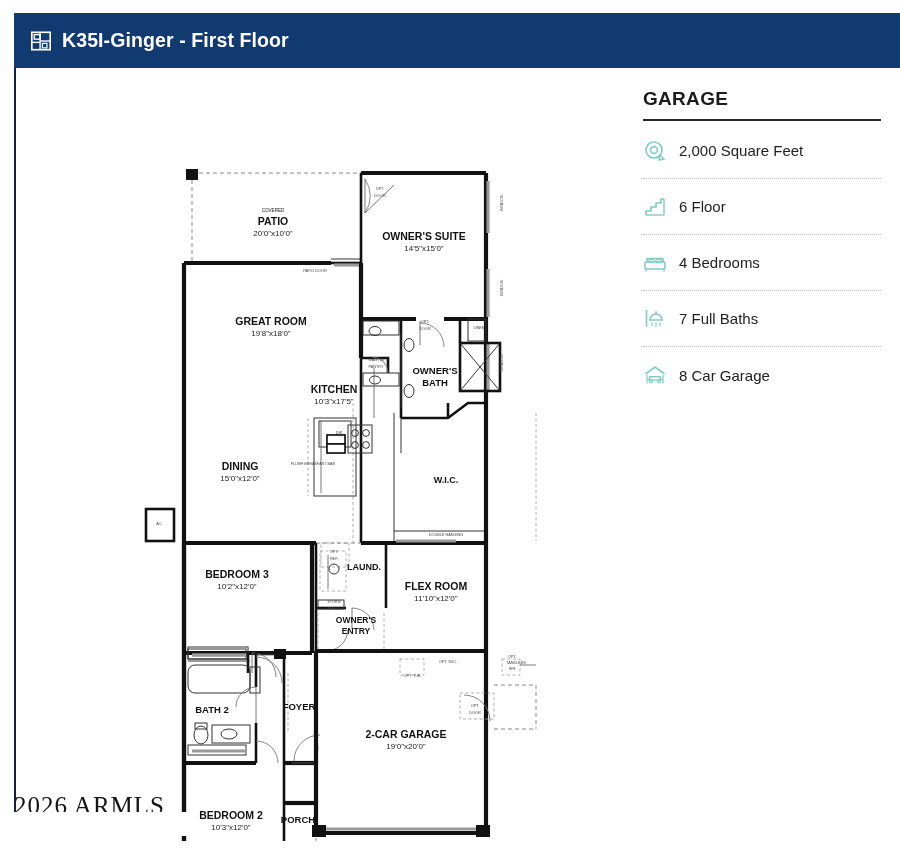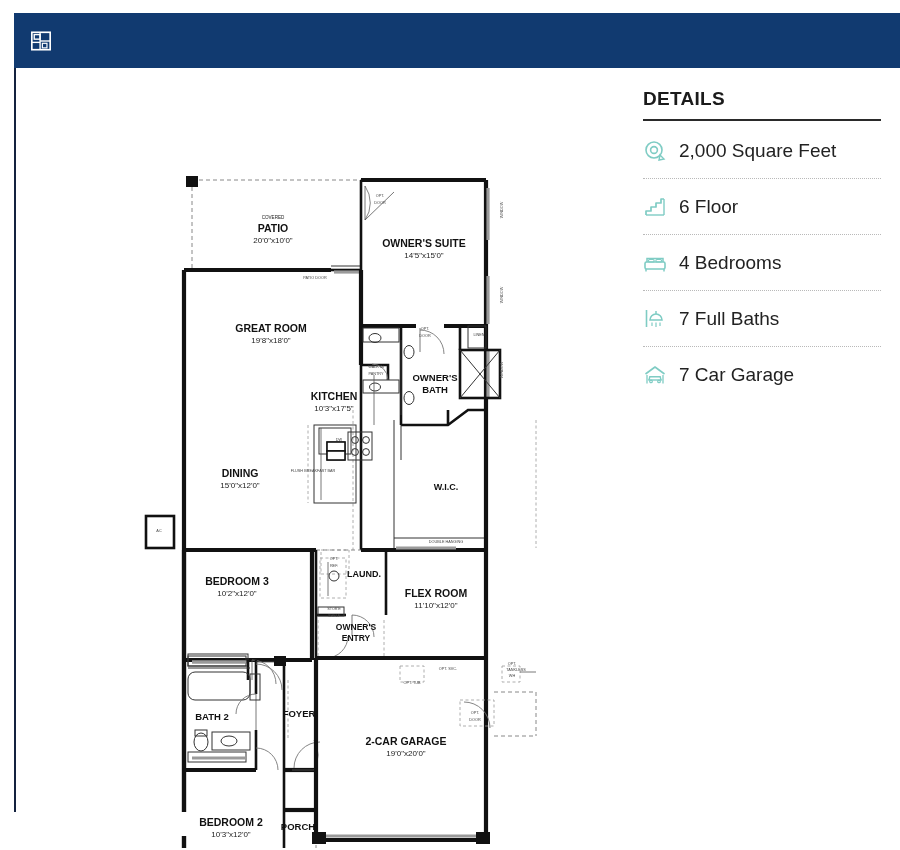--- a/index.html
+++ b/index.html
@@ -55,24 +55,24 @@
   }
   #details .rule { height: 2px; background: #2a2a2a; width: 238px; margin-bottom: 2px; }
   .drow {
     display: flex; align-items: center;
     height: 56px;
     border-bottom: 1px dotted #b9b9b9;
     width: 238px;
   }
   .drow:last-child { border-bottom: none; }
   .drow .dicon { width: 24px; height: 24px; margin-right: 12px; flex: 0 0 auto; }
-  .drow .dlabel { font-size: 19px; color: #222; }
+  .drow .dlabel { font-size: 15px; color: #222; }
 
   
-  #plan { position: absolute; left: 0; top: 12px; width: 627px; height: 768px; }
+  #plan { position: absolute; left: 0; top: 5px; width: 627px; height: 768px; }
   #plan svg { display: block; }
 
   
   #watermark {
     position: absolute;
     left: 14px; top: 792px;
     font-family: "Liberation Serif", serif;
     font-size: 25px;
     color: #141414;
     letter-spacing: 1px;
@@ -92,20 +92,21 @@
     <span class="hicon">
       <svg viewBox="0 0 24 24" width="22" height="22">
         <rect x="2" y="2.5" width="20" height="19" fill="none" stroke="#ffffff" stroke-width="1.8"></rect>
         <rect x="4.6" y="5" width="6.4" height="5" fill="none" stroke="#ffffff" stroke-width="1.5"></rect>
         <line x1="11" y1="2.5" x2="11" y2="21.5" stroke="#ffffff" stroke-width="1.5"></line>
         <line x1="11" y1="12" x2="22" y2="12" stroke="#ffffff" stroke-width="1.5"></line>
         <line x1="2" y1="13.5" x2="11" y2="13.5" stroke="#ffffff" stroke-width="1.5"></line>
         <rect x="13.5" y="14.5" width="5" height="5" fill="none" stroke="#ffffff" stroke-width="1.3"></rect>
       </svg>
     </span>
+    <span class="htitle">K35I-Ginger - First Floor</span>
   </div>
 
   <div id="frame">
 
     <div id="plan">
       <svg width="627" height="768" viewBox="0 0 627 768" xmlns="http://www.w3.org/2000/svg">
         <defs>
           <style>
             .w  { stroke:#111; stroke-width:4.2; fill:none; }
             .w2 { stroke:#111; stroke-width:2.6; fill:none; }
@@ -389,21 +390,21 @@
           </g>
         <g id="window-labels">
             <text x="487" y="130" text-anchor="middle" transform="rotate(-90 487 130)" font-family="&quot;Liberation Sans&quot;, sans-serif" font-size="3.8" fill="#555">WINDOW</text>
             <text x="487" y="215" text-anchor="middle" transform="rotate(-90 487 215)" font-family="&quot;Liberation Sans&quot;, sans-serif" font-size="3.8" fill="#555">WINDOW</text>
             <text x="487" y="290" text-anchor="middle" transform="rotate(-90 487 290)" font-family="&quot;Liberation Sans&quot;, sans-serif" font-size="3.8" fill="#555">WINDOW</text>
           </g>
       </svg>
     </div>
 
     <div id="details">
-      <div class="dtitle">DETAILS</div>
+      <div class="dtitle">GARAGE</div>
       <div class="rule"></div>
 
       <div class="drow">
         <span class="dicon">
           <svg viewBox="0 0 24 24" width="24" height="24">
             <circle cx="11" cy="11" r="8" fill="none" stroke="#7fccc4" stroke-width="1.6"></circle>
             <circle cx="11" cy="11" r="3.4" fill="none" stroke="#7fccc4" stroke-width="1.6"></circle>
             <path d="M17 16 L21 20 L16 21 Z" fill="none" stroke="#7fccc4" stroke-width="1.4"></path>
           </svg>
         </span>
@@ -454,20 +455,21 @@
           <svg viewBox="0 0 24 24" width="24" height="24">
             <path d="M2.5 11 L12 4 L21.5 11" fill="none" stroke="#7fccc4" stroke-width="1.6" stroke-linejoin="round"></path>
             <path d="M6 17 L6.8 13.8 L17.2 13.8 L18 17" fill="none" stroke="#7fccc4" stroke-width="1.4"></path>
             <line x1="5.2" y1="17" x2="18.8" y2="17" stroke="#7fccc4" stroke-width="1.4"></line>
             <circle cx="8" cy="18.4" r="1.3" fill="none" stroke="#7fccc4" stroke-width="1.2"></circle>
             <circle cx="16" cy="18.4" r="1.3" fill="none" stroke="#7fccc4" stroke-width="1.2"></circle>
             <line x1="4" y1="12" x2="4" y2="20.5" stroke="#7fccc4" stroke-width="1.3"></line>
             <line x1="20" y1="12" x2="20" y2="20.5" stroke="#7fccc4" stroke-width="1.3"></line>
           </svg>
         </span>
-        <span class="dlabel">7 Car Garage</span>
+        <span class="dlabel">8 Car Garage</span>
       </div>
     </div>
   </div>
 
+  <div id="watermark">2026 ARMLS</div>
   <div id="wm-mask"></div>
 
 </div>
 
 </body></html>

